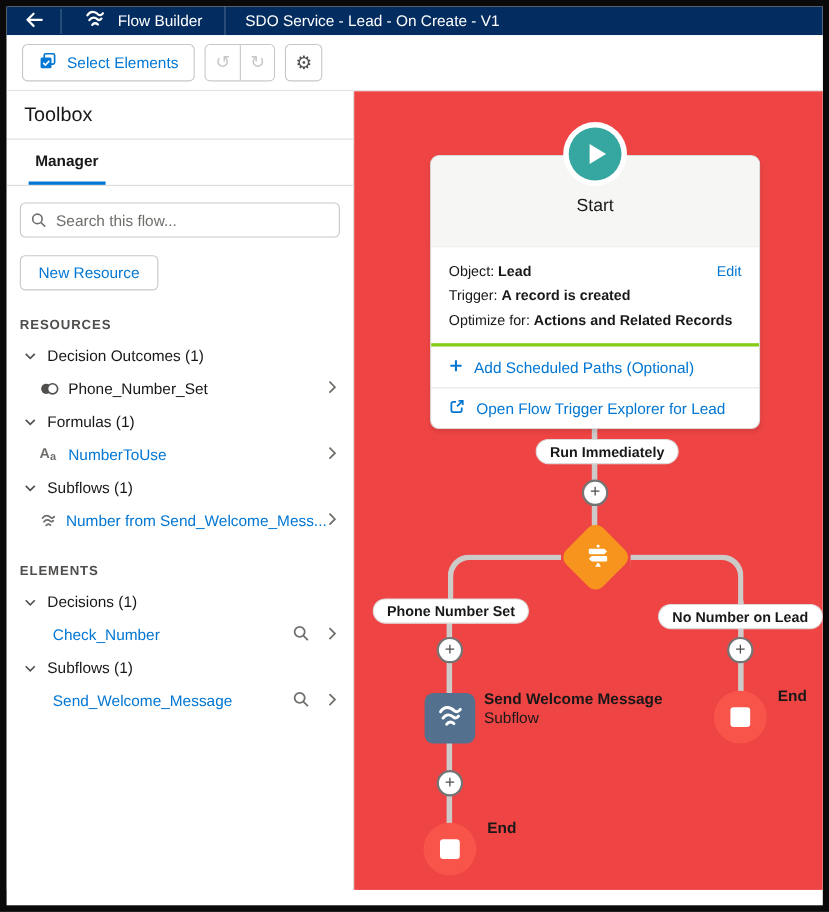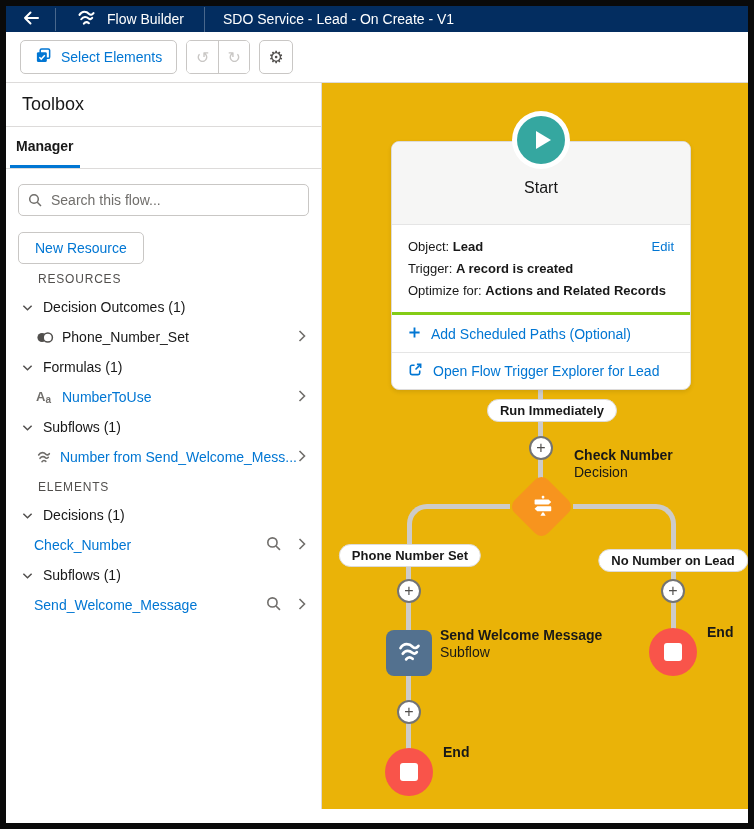--- a/index.html
+++ b/index.html
@@ -19,37 +19,37 @@
   .toolbar { height:51px; background:#fff; border-bottom:1px solid #DDDBDA; display:flex; align-items:center; padding:0 14px; gap:9px; }
   .btn-select { height:34px; display:inline-flex; align-items:center; gap:9px; padding:0 14px; background:#fff; border:1px solid #C9C7C5; border-radius:5px; color:#0176D3; font-size:14px; font-family:inherit; cursor:pointer; }
   .btn-group { display:flex; height:34px; border:1px solid #C9C7C5; border-radius:5px; overflow:hidden; }
   .btn-group button { width:31px; background:#fff; border:none; color:#C9C7C5; font-size:16px; cursor:default; }
   .btn-group button + button { border-left:1px solid #C9C7C5; }
   .btn-icon { width:34px; height:34px; background:#fff; border:1px solid #C9C7C5; border-radius:5px; color:#514F4D; font-size:17px; cursor:pointer; }
 
   
   .content { display:flex; height:726px; }
   .sidebar { width:316px; border-right:1px solid #DDDBDA; background:#fff; overflow:hidden; }
-  .canvas { position:relative; flex:1; background:#eab308; overflow:hidden; }
+  .canvas { position:relative; flex:1; background:#ef4444; overflow:hidden; }
 
   
   .toolbox-head { height:44px; display:flex; align-items:center; padding:0 16px; border-bottom:1px solid #DDDBDA; font-size:18px; color:#181818; }
-  .tabs { height:42px; border-bottom:1px solid #DDDBDA; padding:0 0; display:flex; align-items:stretch; }
+  .tabs { height:42px; border-bottom:1px solid #DDDBDA; padding:0 16px; display:flex; align-items:stretch; }
   .tab { display:inline-flex; align-items:center; padding:0 6px; margin-left:4px; font-size:14px; font-weight:700; color:#181818; border-bottom:3px solid #0176D3; cursor:pointer; }
   .search-wrap { position:relative; margin:15px 12px 0; }
   .search-wrap input { width:100%; height:32px; border:1px solid #C9C7C5; border-radius:5px; padding:0 10px 0 32px; font-size:14px; font-family:inherit; color:#181818; }
   .search-wrap input::placeholder { color:#706E6B; }
   .search-wrap .mag { position:absolute; left:10px; top:9px; }
   .btn-new-resource { margin:16px 12px 0; height:32px; padding:0 16px; background:#fff; border:1px solid #C9C7C5; border-radius:5px; color:#0176D3; font-size:14px; font-family:inherit; cursor:pointer; }
-  .side-heading { margin:8px 0 6px; padding:0 32px; font-size:12px; letter-spacing:.8px; color:#514F4D; }
+  .side-heading { margin:24px 0 6px; padding:0 12px; font-size:12px; letter-spacing:.8px; color:#514F4D;font-weight:bold; }
   .tree-group { height:30px; display:flex; align-items:center; gap:10px; padding:0 16px; font-size:14px; color:#181818; cursor:pointer; }
   .tree-item { height:30px; display:flex; align-items:center; padding:0 14px 0 30px; font-size:14px; cursor:pointer; }
   .tree-item .item-ic { width:22px; display:flex; align-items:center; }
   .tree-item .lbl { margin-left:4px; white-space:nowrap; }
-  .tree-item.indent-plain { padding-left:28px; }
+  .tree-item.indent-plain { padding-left:42px; }
   .tree-item .right-ics { margin-left:auto; display:flex; align-items:center; gap:16px; }
   .link-blue { color:#0176D3; }
   .formula-ic { color:#706E6B; font-size:13px; font-weight:700; line-height:1; }
   .formula-ic::before { content:"A"; }
   .formula-ic::after { content:"a"; font-size:10px; vertical-align:-2px; }
 
   
   .v-line { position:absolute; width:5px; background:#CDCBC9; z-index:1; }
   .curve { position:absolute; z-index:1; border:0 solid #CDCBC9; }
   .curve-left { border-top-width:5px; border-left-width:5px; border-top-left-radius:20px; }
@@ -293,24 +293,20 @@
         </div>
       </div>
       <div class="play-circle">
           <div class="play-tri"></div>
         </div>
 
       <div class="pill" style="left:230px; top:316px;">Run Immediately</div>
 
       <div class="plus-node" style="left:207px; top:353px;"></div>
 
-      <div class="node-label" style="left:252px; top:364px;">
-        <div class="t">Check Number</div>
-        <div class="s">Decision</div>
-      </div>
       <div class="diamond">
         <span>
           <svg width="26" height="26" viewBox="0 0 24 24" fill="#fff">
             <rect x="10.9" y="2.8" width="2.4" height="2.4" rx="0.8"></rect>
             <path d="M5.2 6.2h12l2.5 2.3-2.5 2.3h-12c-.5 0-.9-.4-.9-.9V7.1c0-.5.4-.9.9-.9z"></path>
             <path d="M18.8 12.4h-12l-2.5 2.3 2.5 2.3h12c.5 0 .9-.4.9-.9v-2.8c0-.5-.4-.9-.9-.9z"></path>
             <path d="M9.7 21.3l1.7-3h1.4l1.7 3z"></path>
           </svg>
         </span>
       </div>

